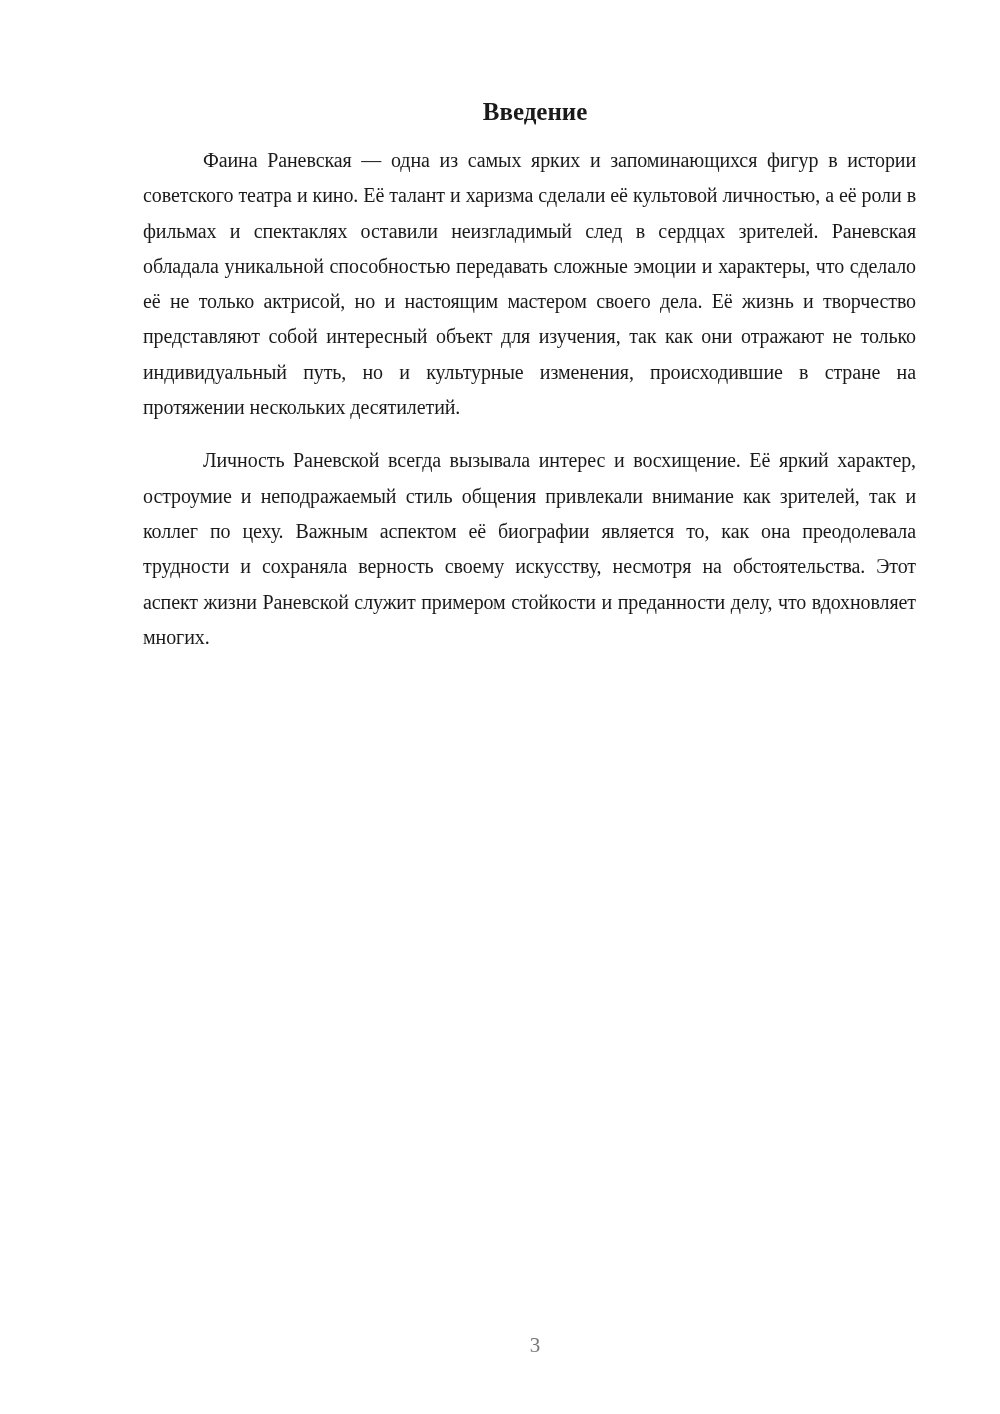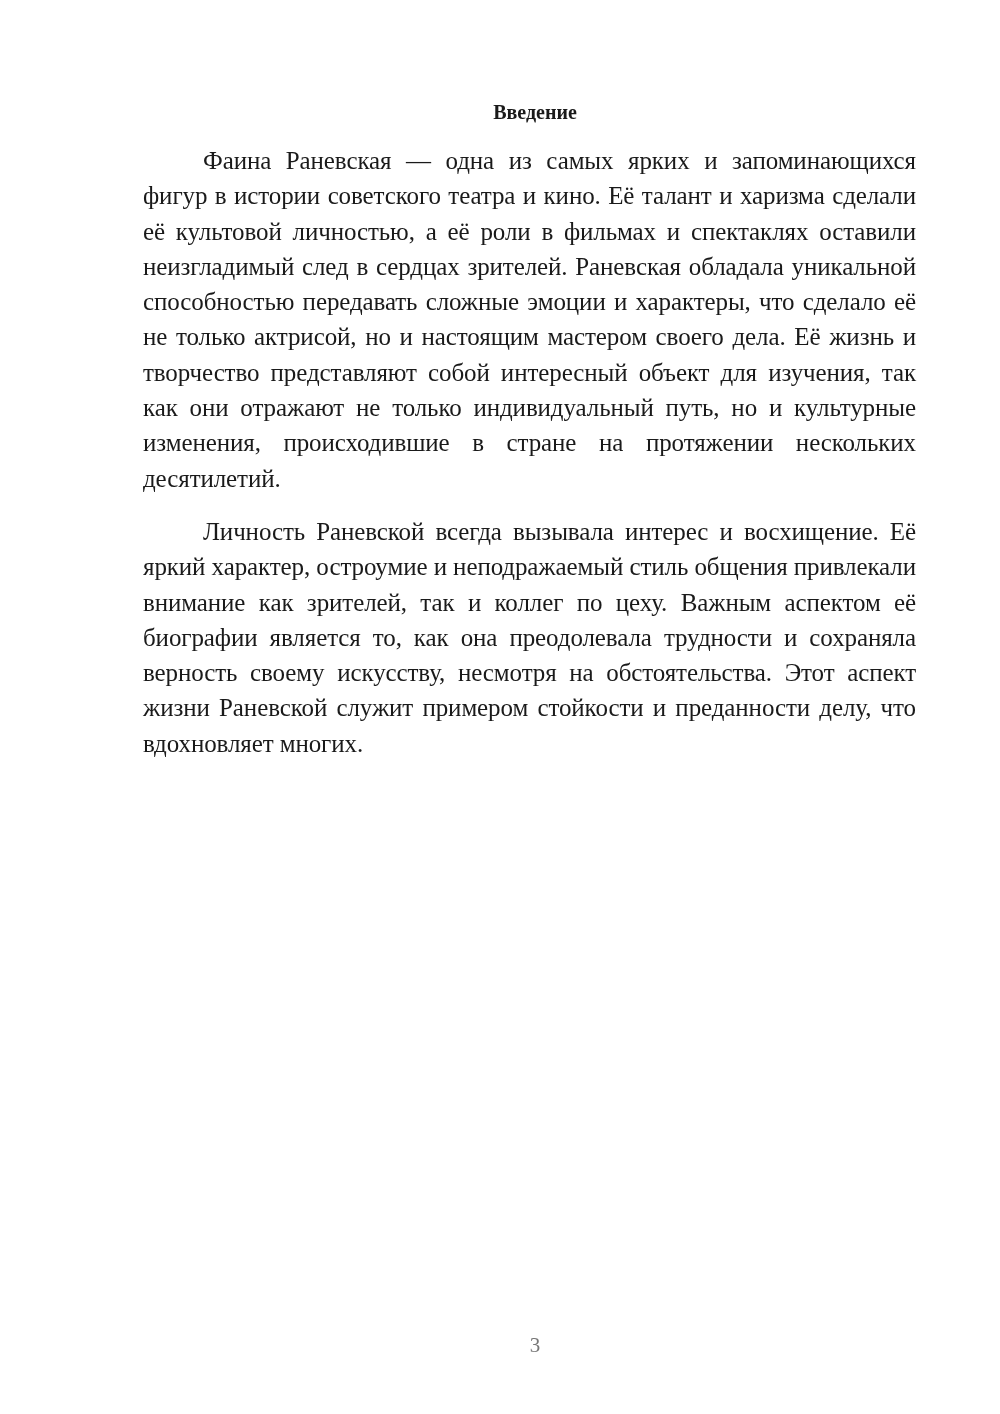--- a/index.html
+++ b/index.html
@@ -3,25 +3,25 @@
   <meta charset="utf-8">
   <style>
     html, body { margin: 0; padding: 0; background: #ffffff; }
     body { width: 1000px; height: 1414px; position: relative; overflow: hidden; }
     .page {
       position: absolute; left: 0; top: 0; width: 1000px; height: 1414px; background: #ffffff;
       font-family: "Liberation Serif", "DejaVu Serif", serif; color: #1a1a1a;
     }
     .heading {
       position: absolute; top: 98px; left: 0; width: 1000px; text-align: center;
-      font-weight: bold; font-size: 20px; line-height: 28px; padding-left: 70px; box-sizing: border-box;
+      font-weight: bold; font-size: 25px; line-height: 28px; padding-left: 70px; box-sizing: border-box;
     }
     .body-text { position: absolute; left: 143px; width: 785px; top: 143px; }
     .para {
-      font-size: 25px; line-height: 35.3px; text-align: justify; text-indent: 60px;
+      font-size: 20px; line-height: 35.3px; text-align: justify; text-indent: 60px;
       margin: 0 12px 18px 0; letter-spacing: -0.1px;
     }
     .page-number {
       position: absolute; top: 1333px; left: 0; width: 1000px; text-align: center; padding-left: 70px; box-sizing: border-box;
       font-size: 21px; color: #777777;
     }
   </style>
 </head>
 <body>
 

